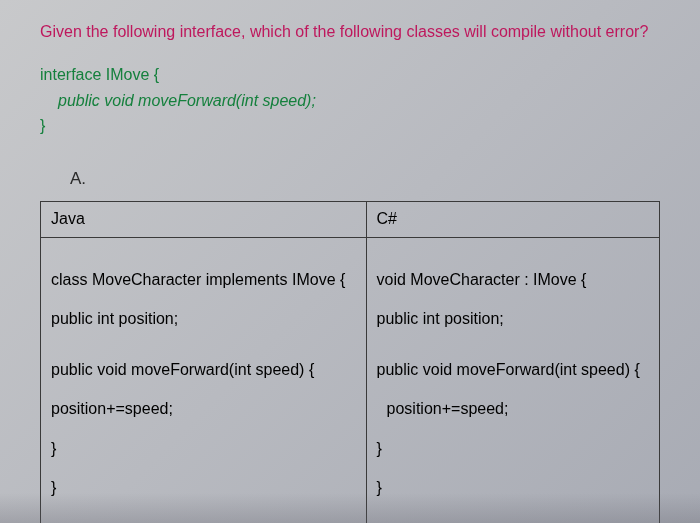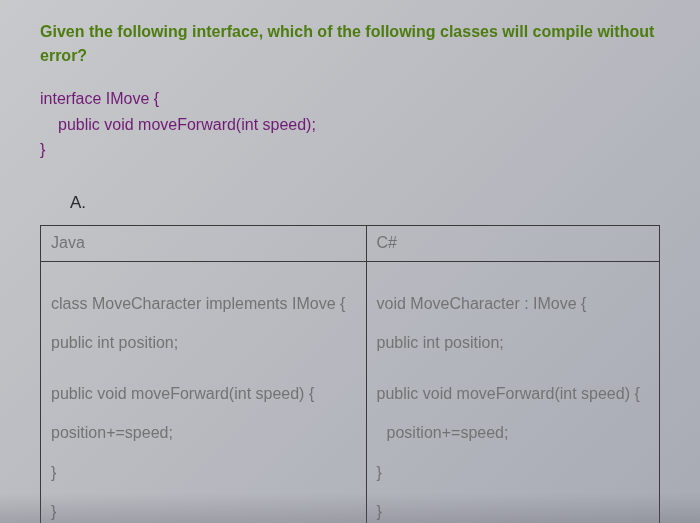--- a/index.html
+++ b/index.html
@@ -14,52 +14,52 @@
       font-family: Arial, sans-serif;
       padding: 20px 40px;
       color: #1a1a1a;
       position: relative;
       overflow: hidden;
     }
     .question {
       font-size: 16px;
       line-height: 1.5;
       margin-bottom: 18px;
-      color: #4d7c0f;
-      font-weight: bold;
+      color: #be185d;
     }
     .code-block {
       font-size: 16px;
       line-height: 1.6;
       margin-bottom: 30px;
       font-family: Arial, sans-serif;
-      color: #701a75;
+      color: #15803d;
     }
     .code-indent {
       padding-left: 18px;
+      font-style: italic;
     }
     .option-label {
       font-size: 17px;
       margin-left: 30px;
       margin-bottom: 12px;
       font-weight: normal;
       color: #2a2a2a;
     }
     table {
       border-collapse: collapse;
       width: 100%;
       background: transparent;
     }
     td, th {
       border: 1px solid #3a3a3a;
       padding: 8px 10px;
       text-align: left;
       vertical-align: top;
       font-size: 16px;
-      color: #737373;
+      color: #000000;
     }
     .header-row td {
       height: 36px;
       font-size: 16px;
     }
     .code-cell {
       padding: 24px 10px;
       line-height: 2.2;
       font-size: 16px;
     }

